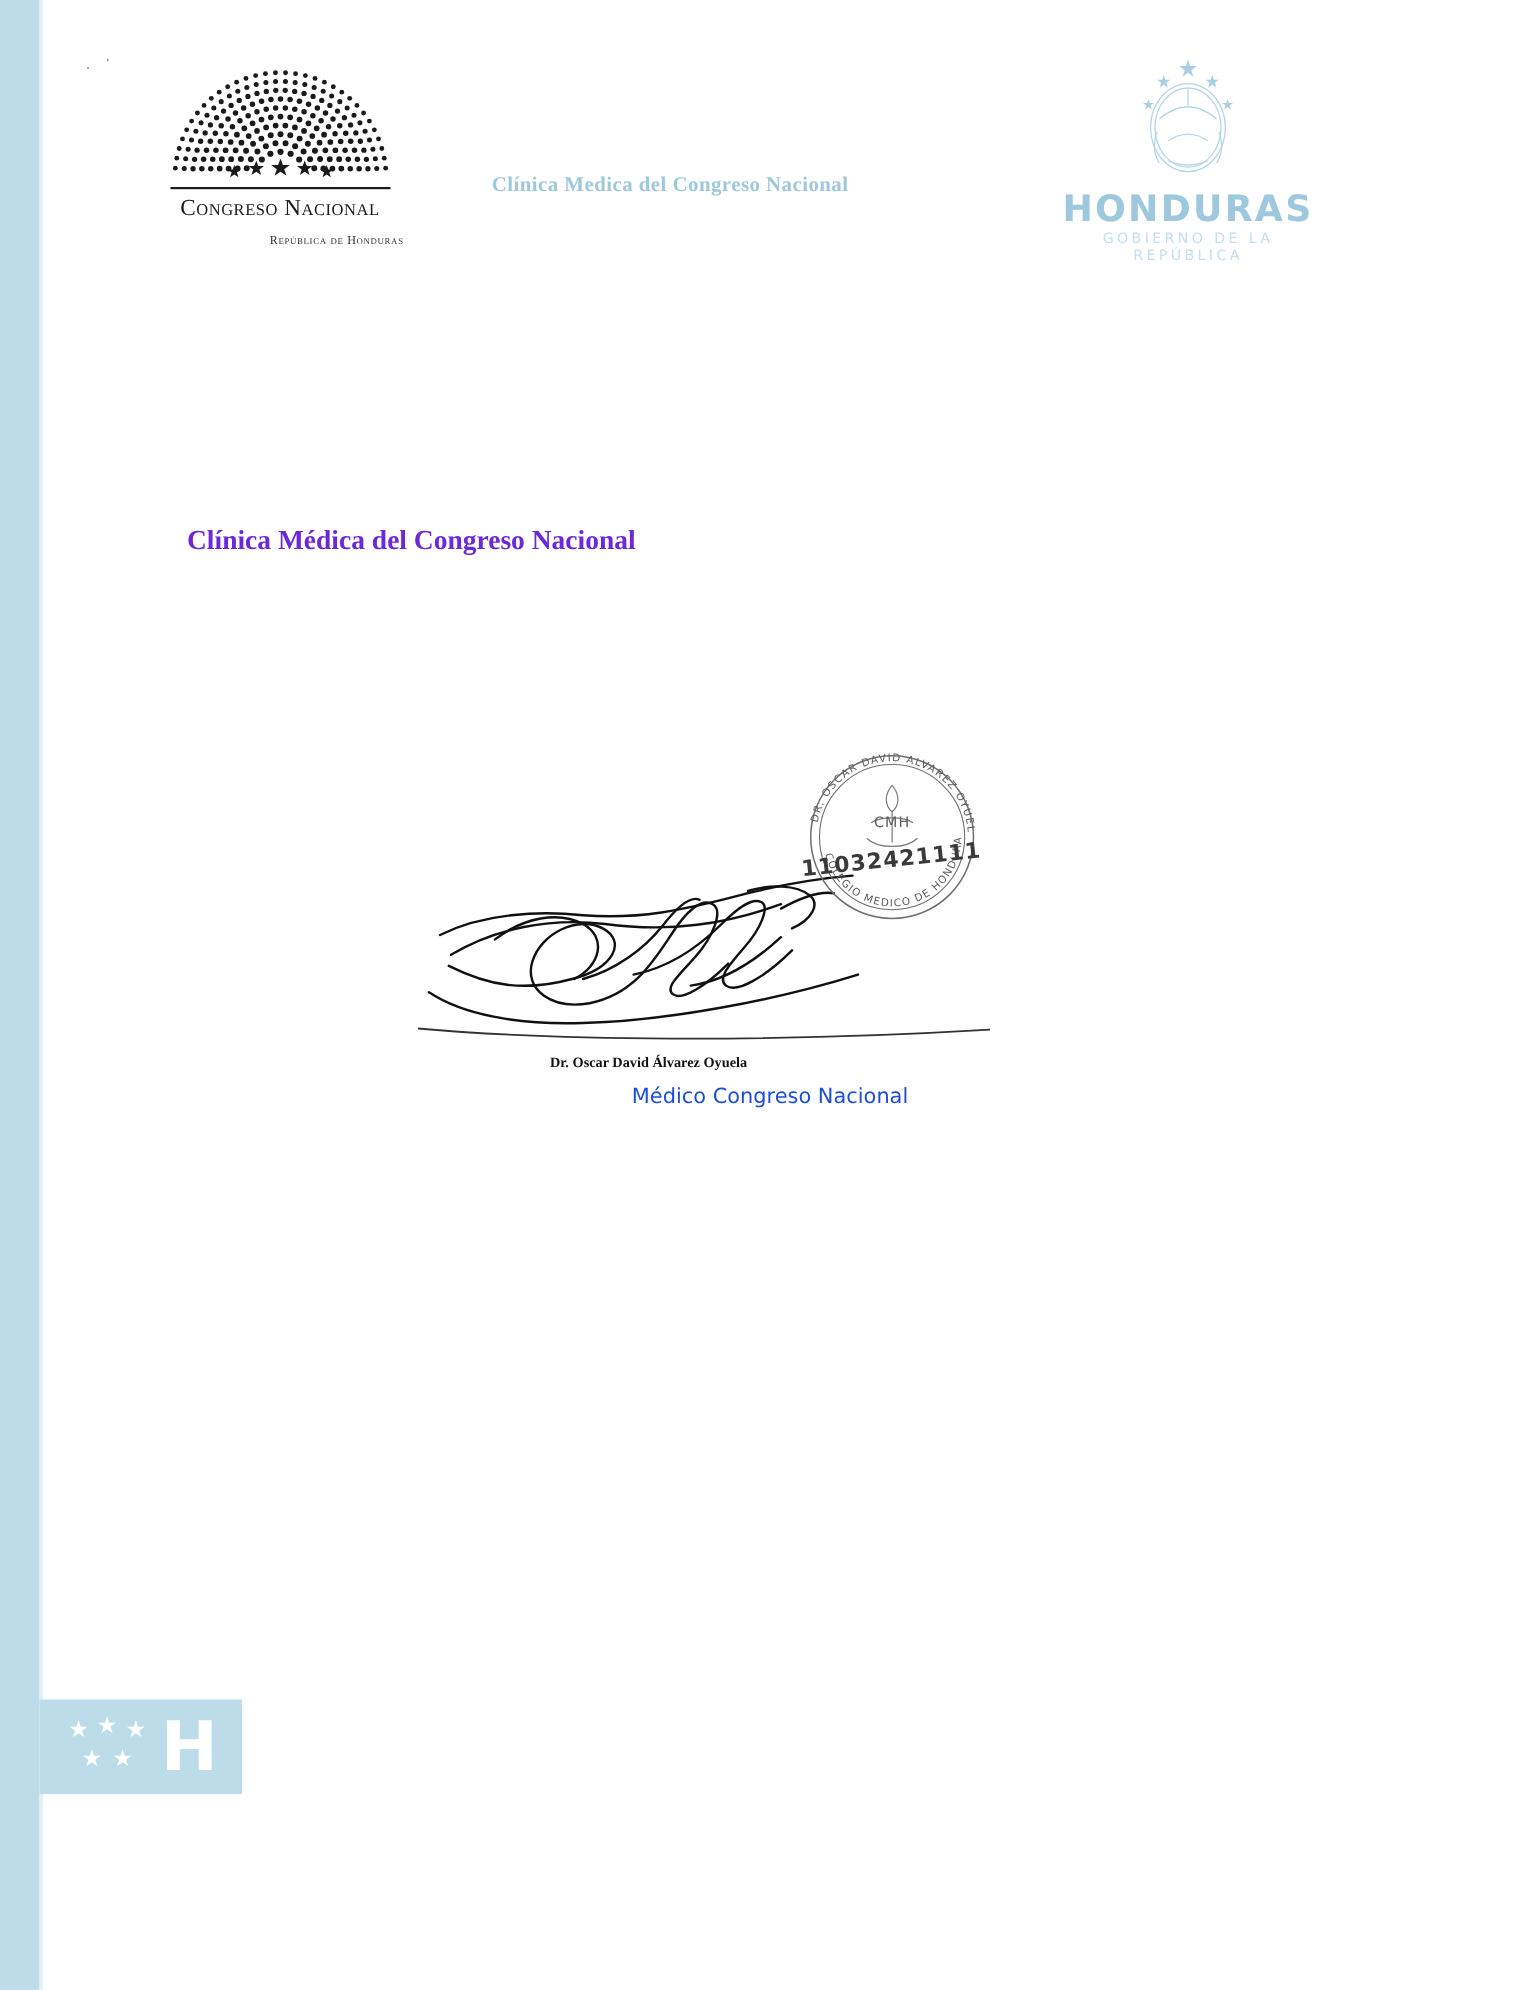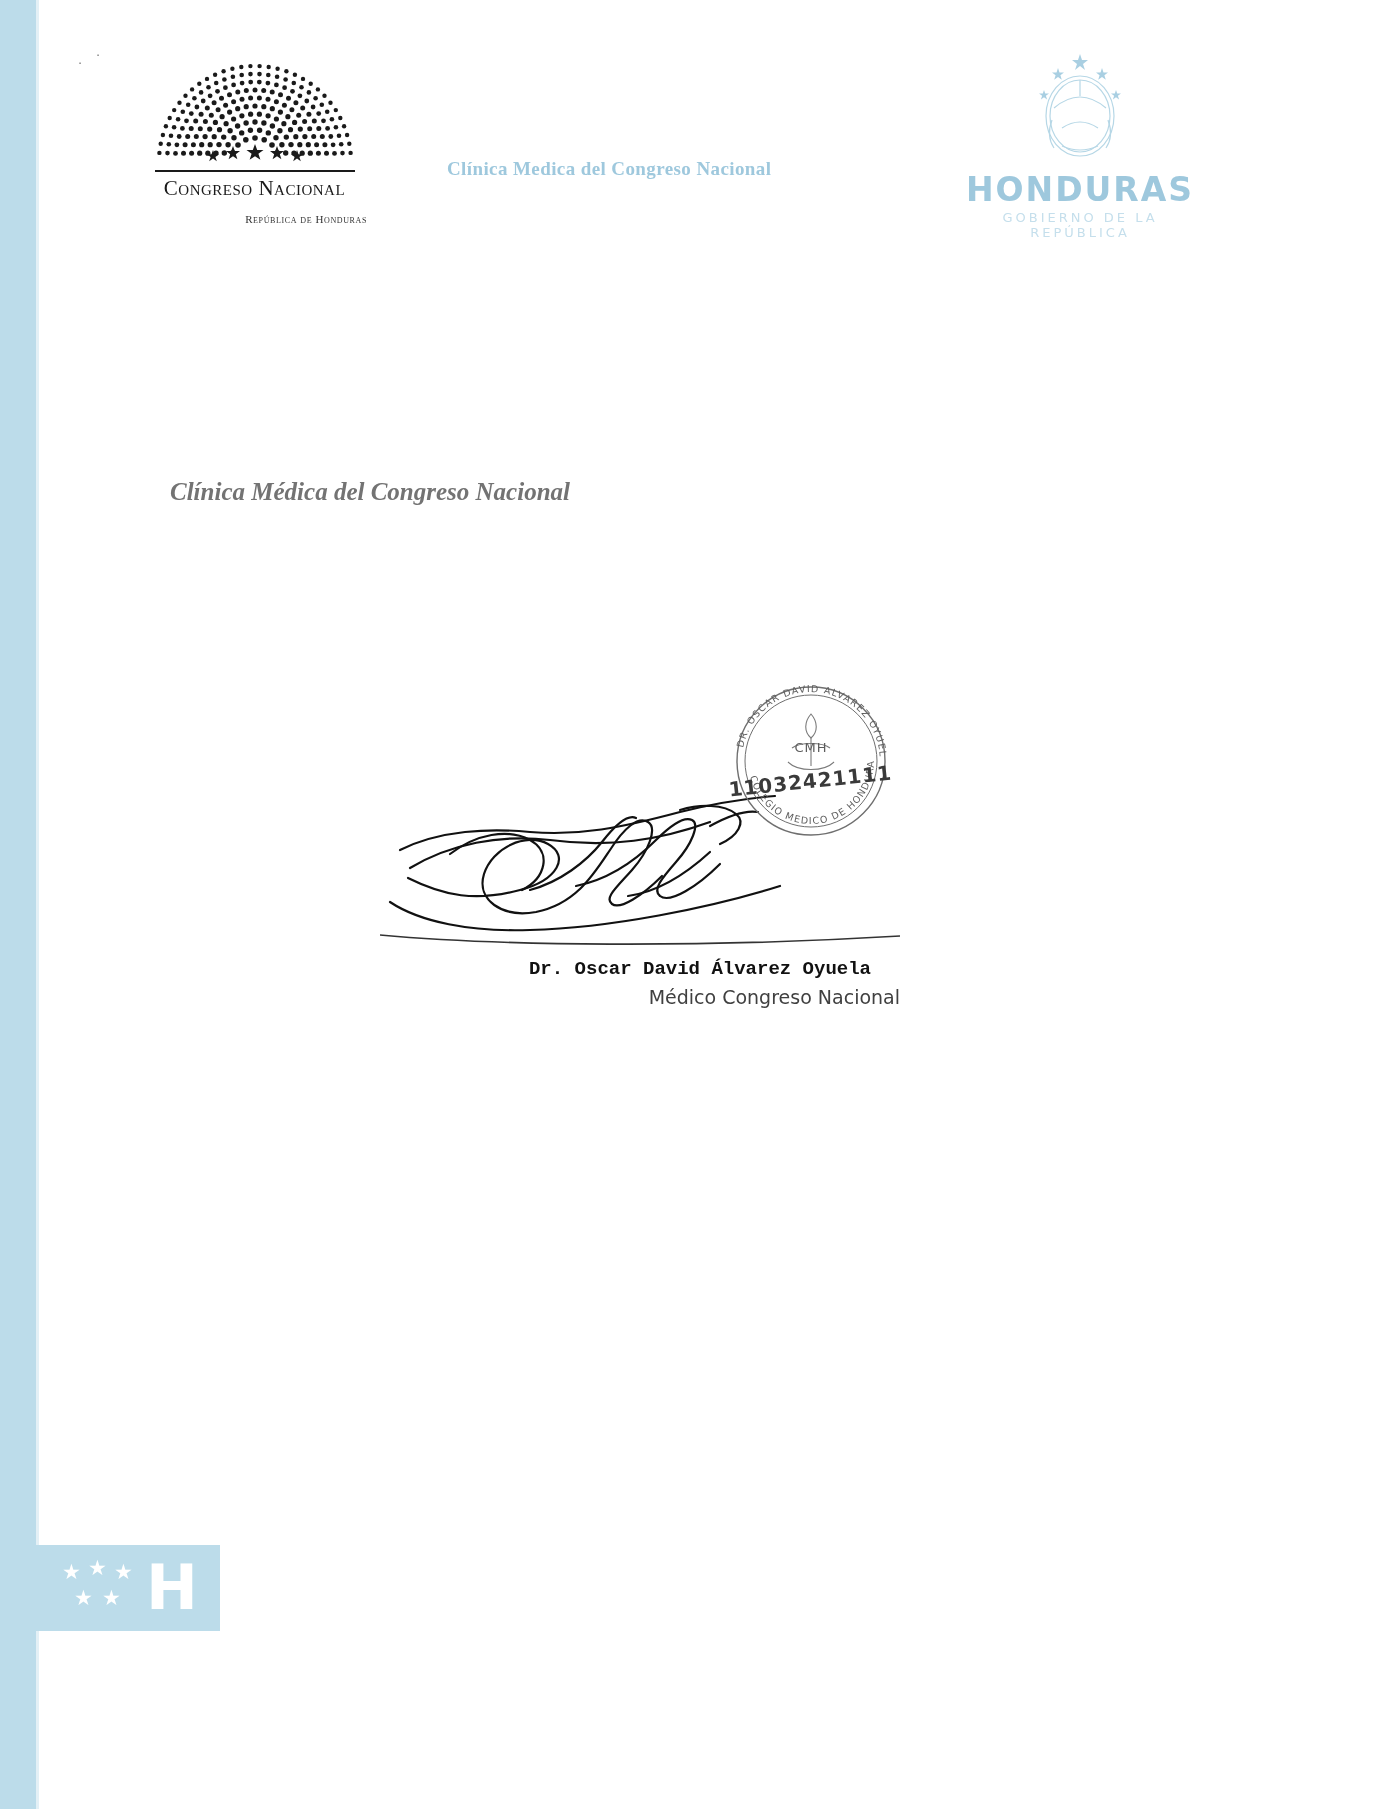--- a/index.html
+++ b/index.html
@@ -173,22 +173,21 @@
     color: #111111;
     text-align: justify;
   }
   .clinic-heading {
     position: absolute;
     left: 170px;
     top: 478px;
     font-family: "Liberation Serif", serif;
     font-weight: bold;
     font-size: 25px;
-    color: #737373;
-    font-style: italic;
+    color: #6d28d9;
   }
   
   .sig-area {
     position: absolute;
     left: 380px;
     top: 770px;
     width: 640px;
     height: 180px;
   }
   .sig-svg {
@@ -201,36 +200,36 @@
     left: 340px;
     top: -100px;
     width: 182px;
     height: 182px;
   }
   .sig-name {
     position: absolute;
     left: 120px;
     top: 188px;
     width: 400px;
-    text-align: center;
-    font-family: Liberation Mono, monospace;
+    text-align: left;
+    font-family: Liberation Serif, serif;
     font-weight: bold;
-    font-size: 19px;
+    font-size: 13px;
     color: #111111;
     white-space: nowrap;
   }
   .sig-role {
     position: absolute;
     left: 120px;
     top: 216px;
     width: 400px;
-    text-align: right;
+    text-align: center;
     font-family: "DejaVu Sans", sans-serif;
     font-size: 19px;
-    color: #404040;
+    color: #1d4ed8;
   }
 </style>
 </head>
 <body>
 
 <div class="page">
 
   <div class="left-band"></div>
   <div class="left-band-inner"></div>
 

